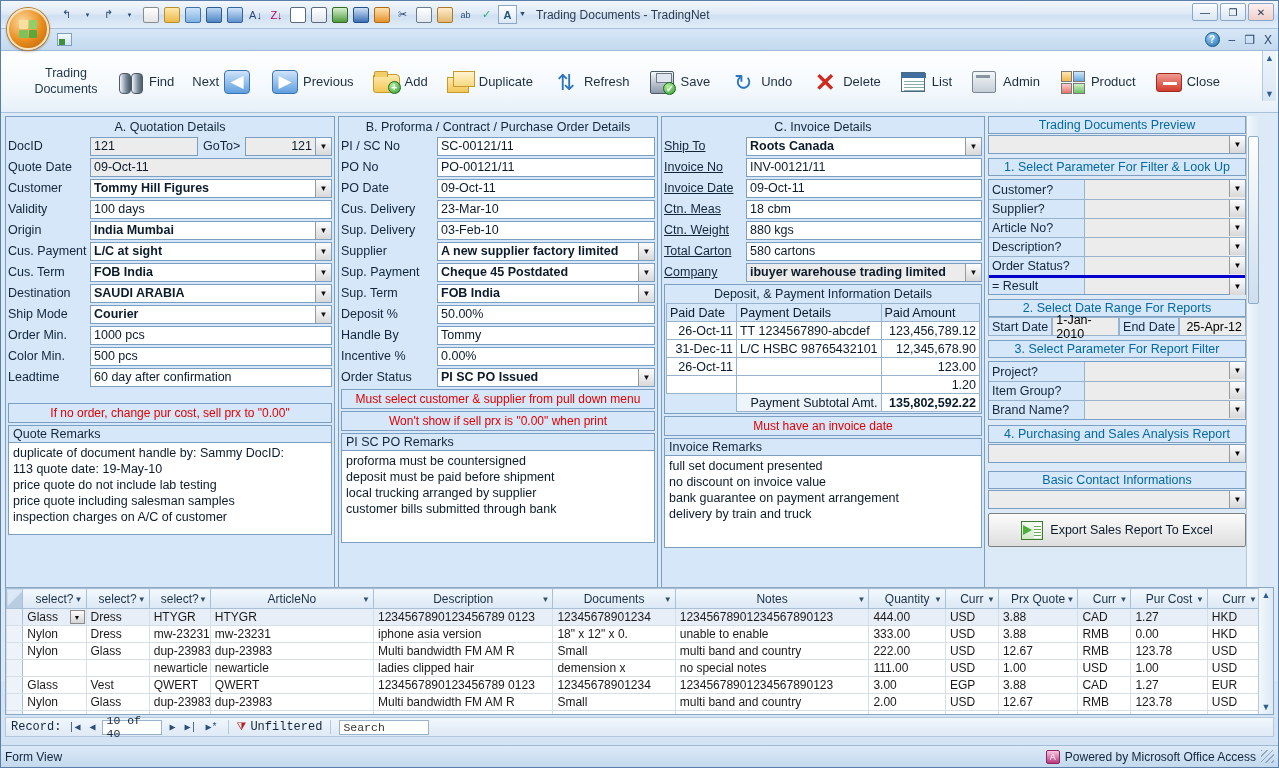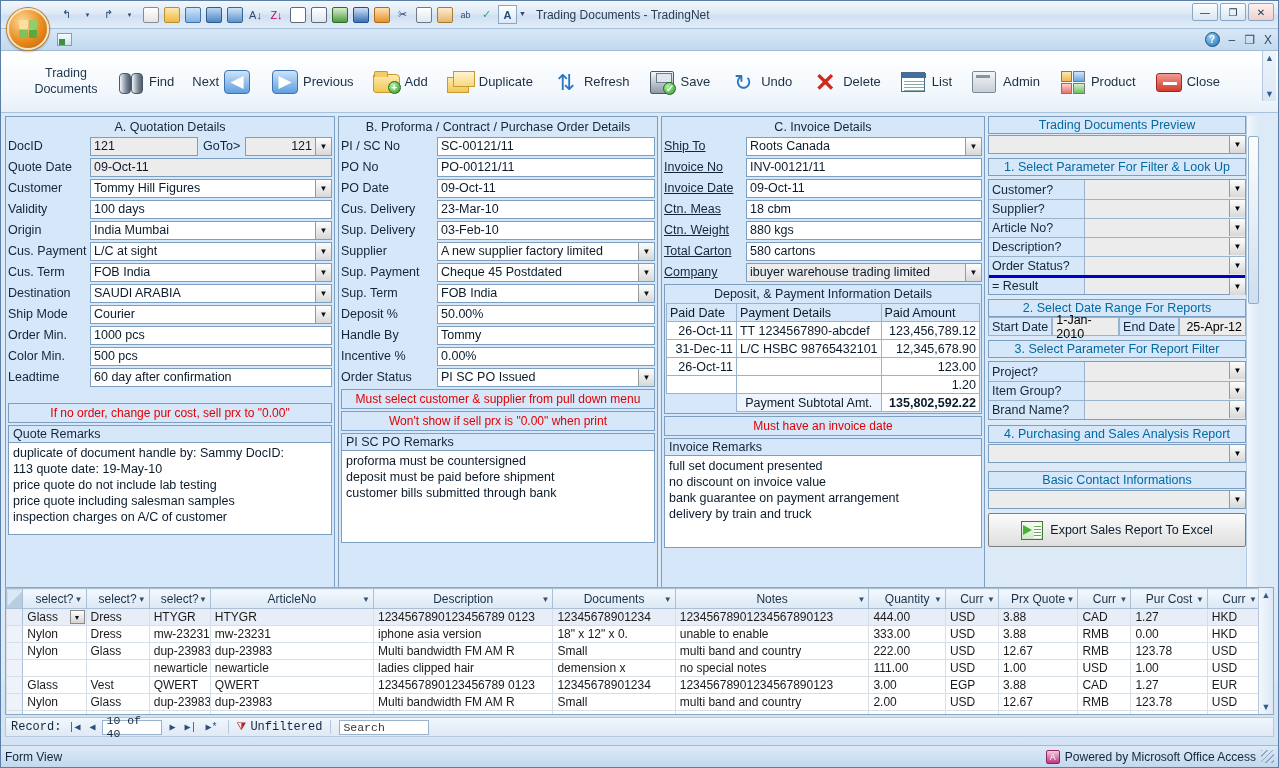--- a/index.html
+++ b/index.html
@@ -182,21 +182,21 @@
   }
   .row { display:flex; align-items:center; height:20px; margin-bottom:1px; }
   .row .lab { font-size:12.5px; color:#12263b; }
   .fld {
     flex:1; height:19px; border:1px solid #7c9ec1; background:#fff;
     font-size:12.5px; color:#0b1b2b; padding:0 3px; line-height:17px;
     display:flex; align-items:center; overflow:hidden; white-space:nowrap;
   }
   .fld.gray { background:#ececed; }
   .fld.right { justify-content:flex-end; }
-  .combo { position:relative; padding-right:17px; }
+  .combo { position:relative; padding-right:17px;font-weight:bold; }
   .combo .dd {
     position:absolute; right:0; top:0; width:16px; height:17px;
     background:linear-gradient(#fdfdfd,#d8d8d8); border-left:1px solid #9a9a9a;
     display:flex; align-items:center; justify-content:center;
     font-size:8px; color:#111;
   }
   .dd-outer{
     width:16px;height:19px;border:1px solid #7c9ec1;border-left:none;
     background:linear-gradient(#fdfdfd,#d8d8d8);
     display:flex;align-items:center;justify-content:center;font-size:8px;color:#111;
@@ -233,21 +233,21 @@
   .pay-title { text-align:center; font-size:12.5px; color:#12263b; padding:1px 0 2px; }
   .pay-table { width:100%; border-collapse:collapse; font-size:12.5px; }
   .pay-table th, .pay-table td {
     border:1px solid #9ab3cc; background:#fff; height:18px; padding:0 3px;
     font-weight:normal; color:#0b1b2b; white-space:nowrap; overflow:hidden;
   }
   .pay-table th { background:#d6e7fa; text-align:left; }
   .pay-table td.d { text-align:right; width:84px; }
   .pay-table td.a { text-align:right; width:110px; }
   .pay-table td.blank { background:#d6e7fa; border:none; }
-  .pay-table td.subt { text-align:center; background:#eef4fb; }
+  .pay-table td.subt { text-align:right; background:#eef4fb; }
   .pay-table td.subv { text-align:right; background:#fff; font-weight:bold; }
 
   
   .d-head {
     border:1px solid #7c9ec1; background:#d6e7fa; text-align:center;
     font-size:12.5px; color:#0369a1; padding:1px 0;
   }
   .d-combo {
     height:19px; border:1px solid #7c9ec1; background:#ececed; position:relative; margin-top:1px;
   }
@@ -680,20 +680,21 @@
             <span class="dd">▼</span>
           </span>
       </div>
 
       <div class="note-red">Must select customer &amp; supplier from pull down menu</div>
       <div class="note-red">Won't show if sell prx is "0.00" when print</div>
       <div class="remarks-head">PI SC PO Remarks</div>
       <div class="remarks-body">
         <div>proforma must be countersigned</div>
         <div>deposit must be paid before shipment</div>
+        <div>local trucking arranged by supplier</div>
         <div>customer bills submitted through bank</div>
       </div>
     </div>
 
     <div class="panel panelC">
       <div class="panel-title">C. Invoice Details</div>
 
       <div class="row">
         <span class="lab">Ship To</span>
         <span class="fld combo">

